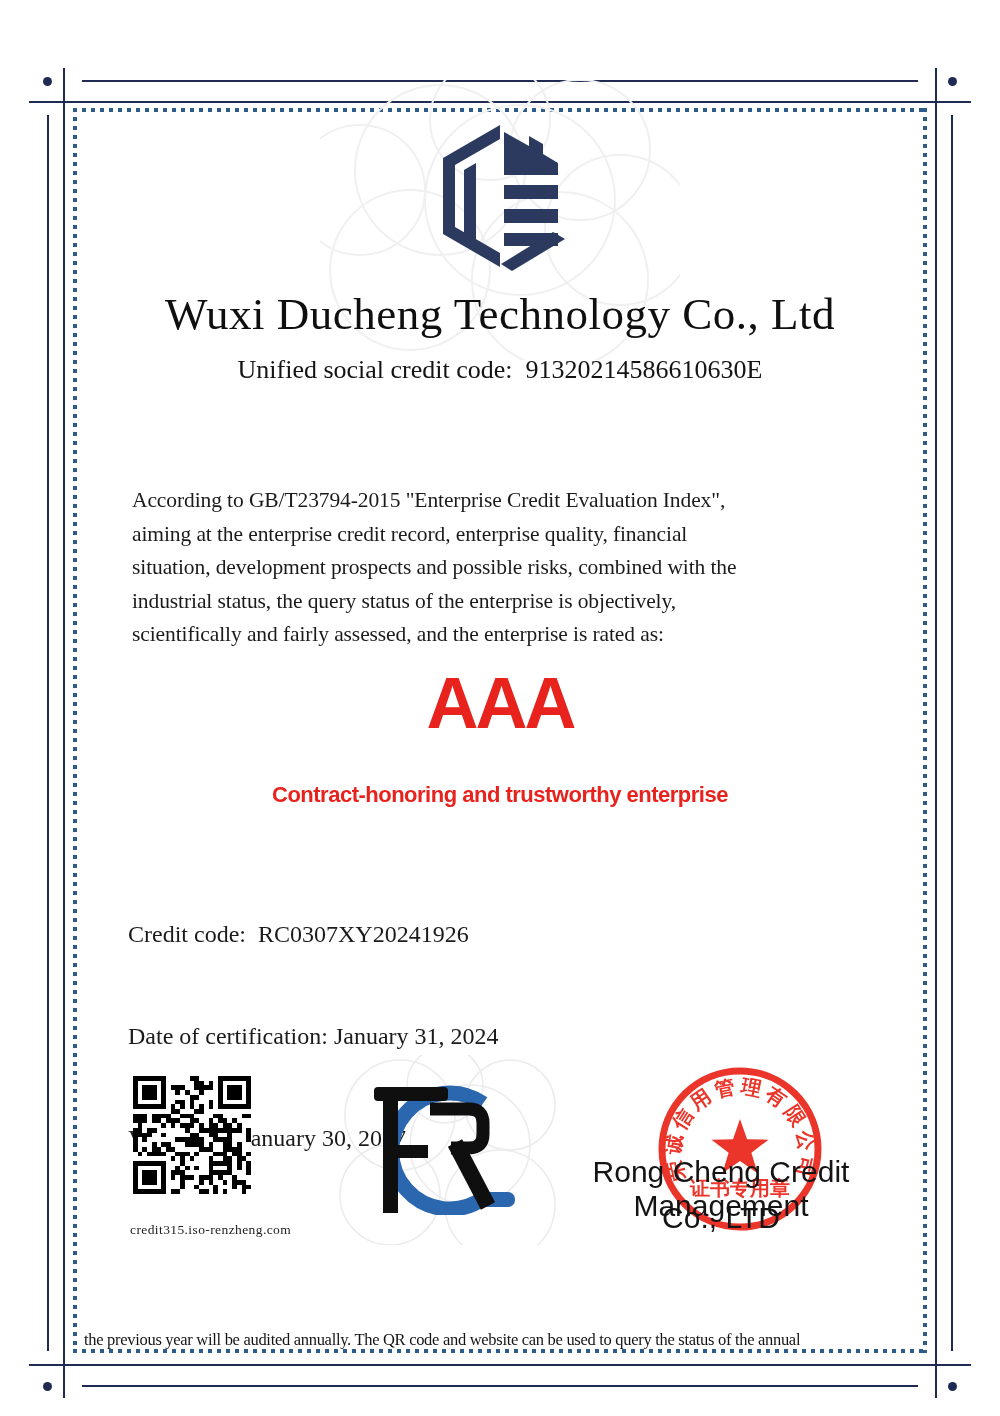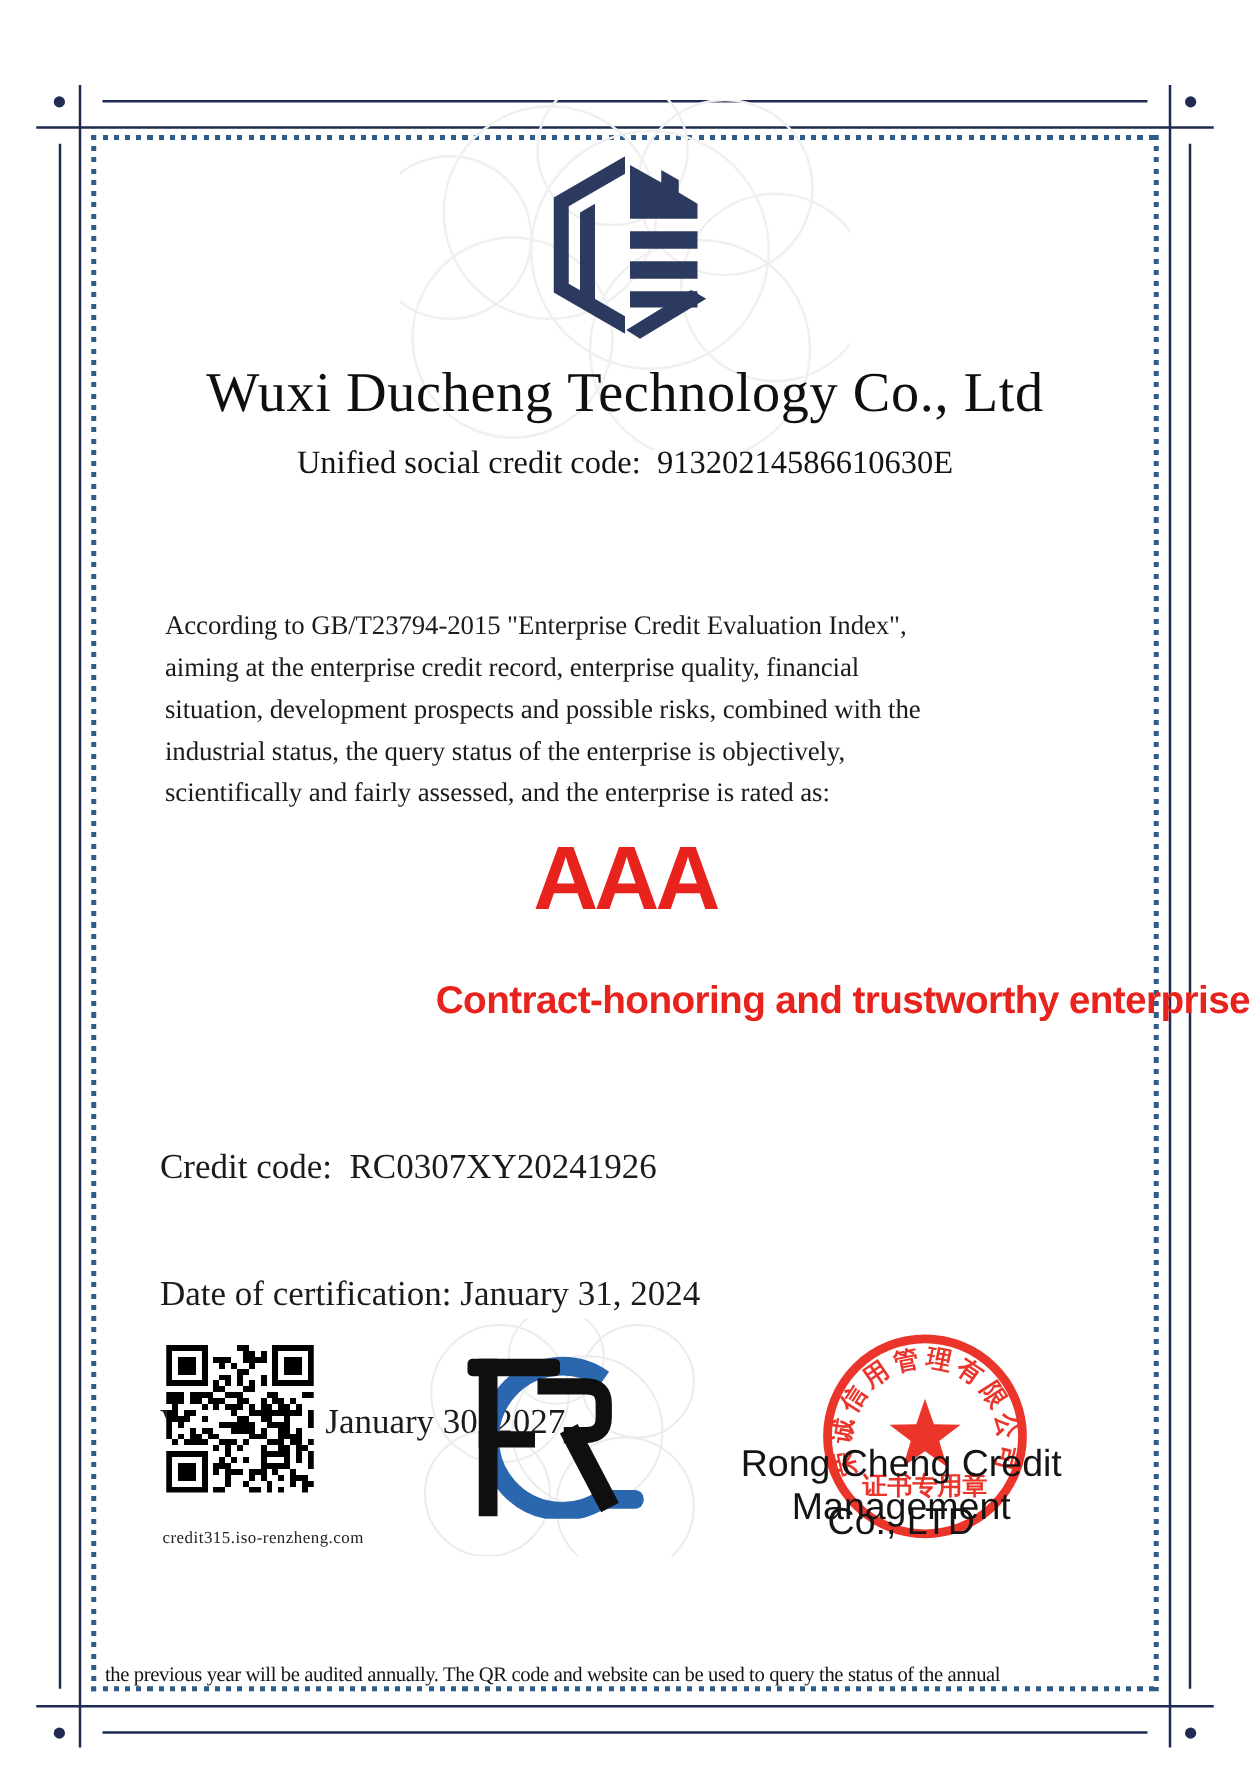--- a/index.html
+++ b/index.html
@@ -26,23 +26,23 @@
 
   #company-name{top:263px;font-size:45px;letter-spacing:0.5px;color:#0f0f0f;}
   #unified-code{top:330px;font-size:26px;white-space:pre;color:#141414;}
 
   #paragraph{left:132px;top:459px;width:750px;font-size:21.5px;line-height:33.5px;
              letter-spacing:-0.1px;color:#1b1b1b;}
 
   #rating{top:642px;font-family:"Liberation Sans",sans-serif;font-weight:bold;
           font-size:72px;line-height:1;letter-spacing:-3px;color:#e8231d;}
   #rating-title{top:757px;font-family:"Liberation Sans",sans-serif;font-weight:bold;
-          font-size:31px;letter-spacing:-0.5px;color:#e8231d;text-align:right;}
+          font-size:22px;letter-spacing:-0.5px;color:#e8231d;}
 
-  #credit-block{left:128px;top:824px;font-size:28px;line-height:34px;white-space:pre;color:#1b1b1b;}
+  #credit-block{left:128px;top:824px;font-size:24px;line-height:34px;white-space:pre;color:#1b1b1b;}
 
   #qr-caption{left:130px;top:1197px;font-size:13.5px;letter-spacing:0.4px;color:#222;}
 
   #issuer-line1,#issuer-line2{left:524px;width:394px;text-align:center;
       font-family:"Liberation Sans",sans-serif;font-size:30px;color:#141414;}
   #issuer-line1{top:1130px;} #issuer-line2{top:1176px;}
 
   #note{left:84px;top:1242px;font-size:16.5px;line-height:29px;letter-spacing:-0.3px;
         white-space:pre;color:#141414;}
 

